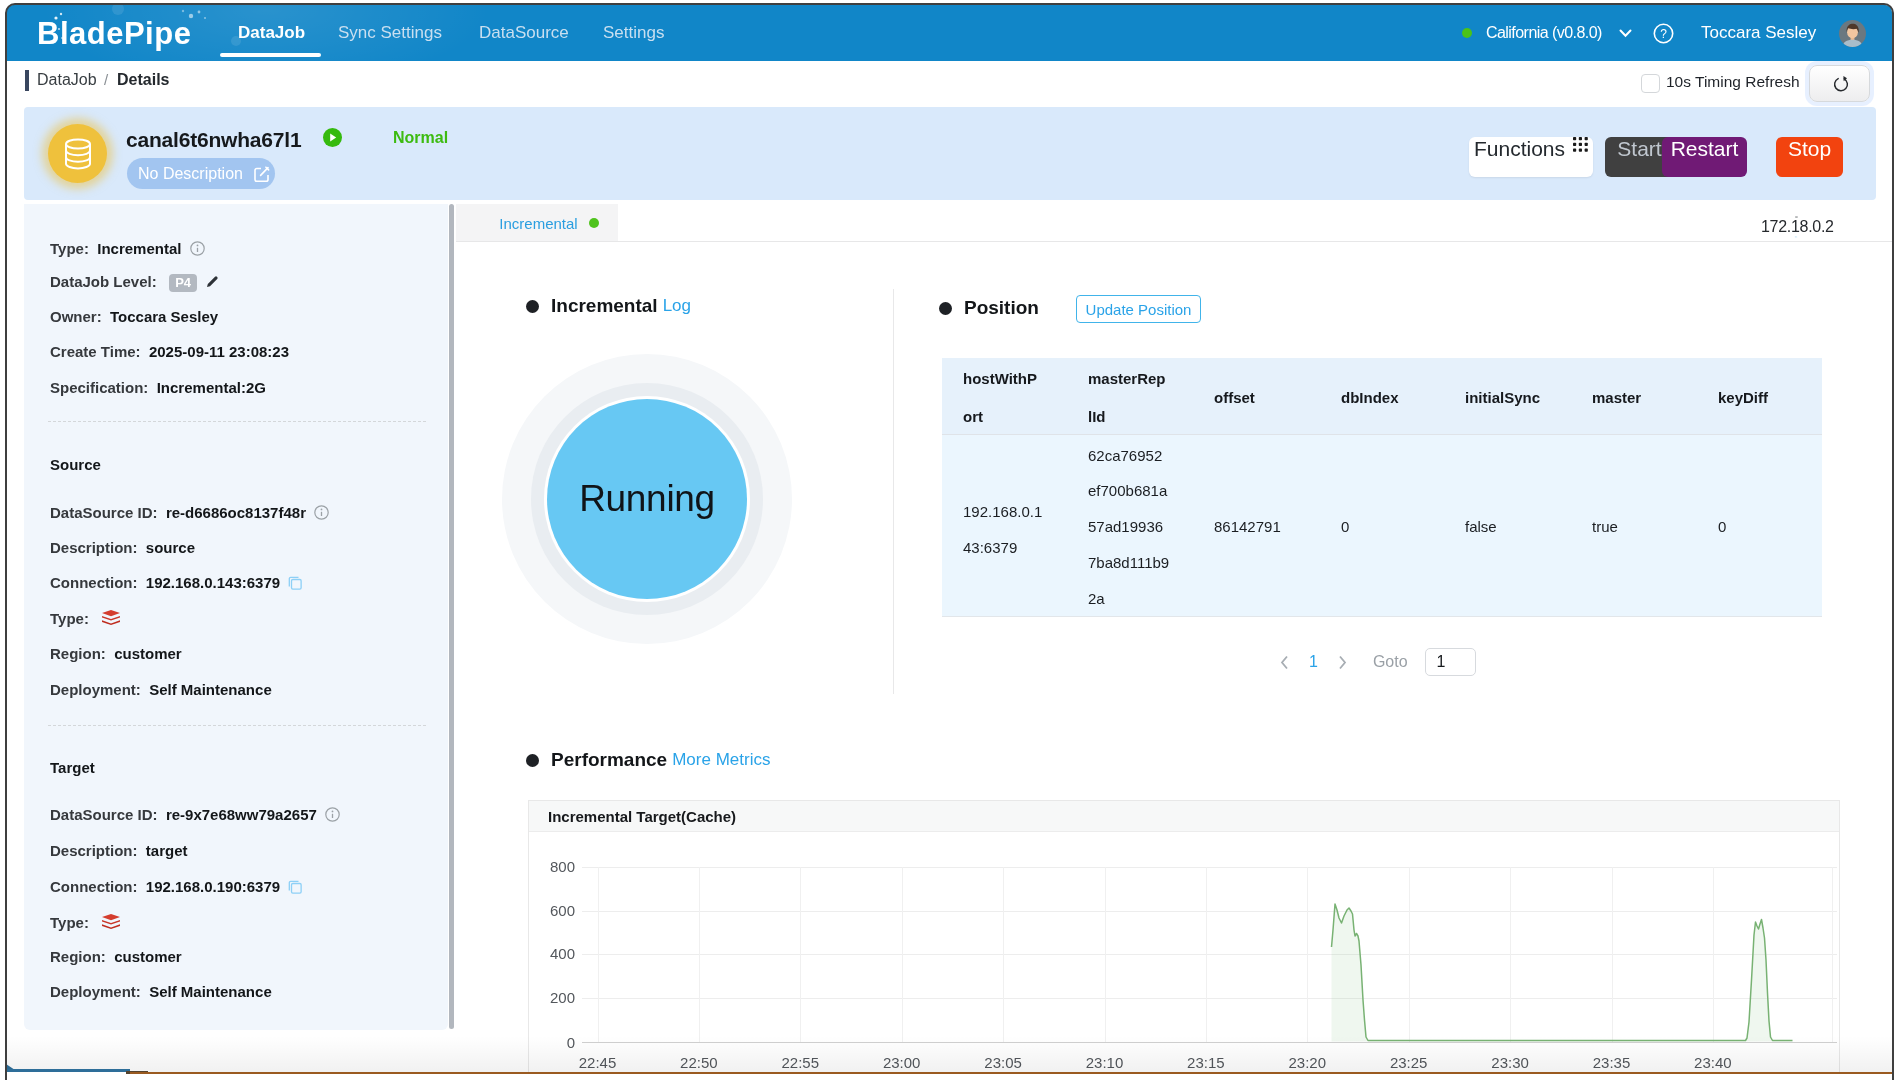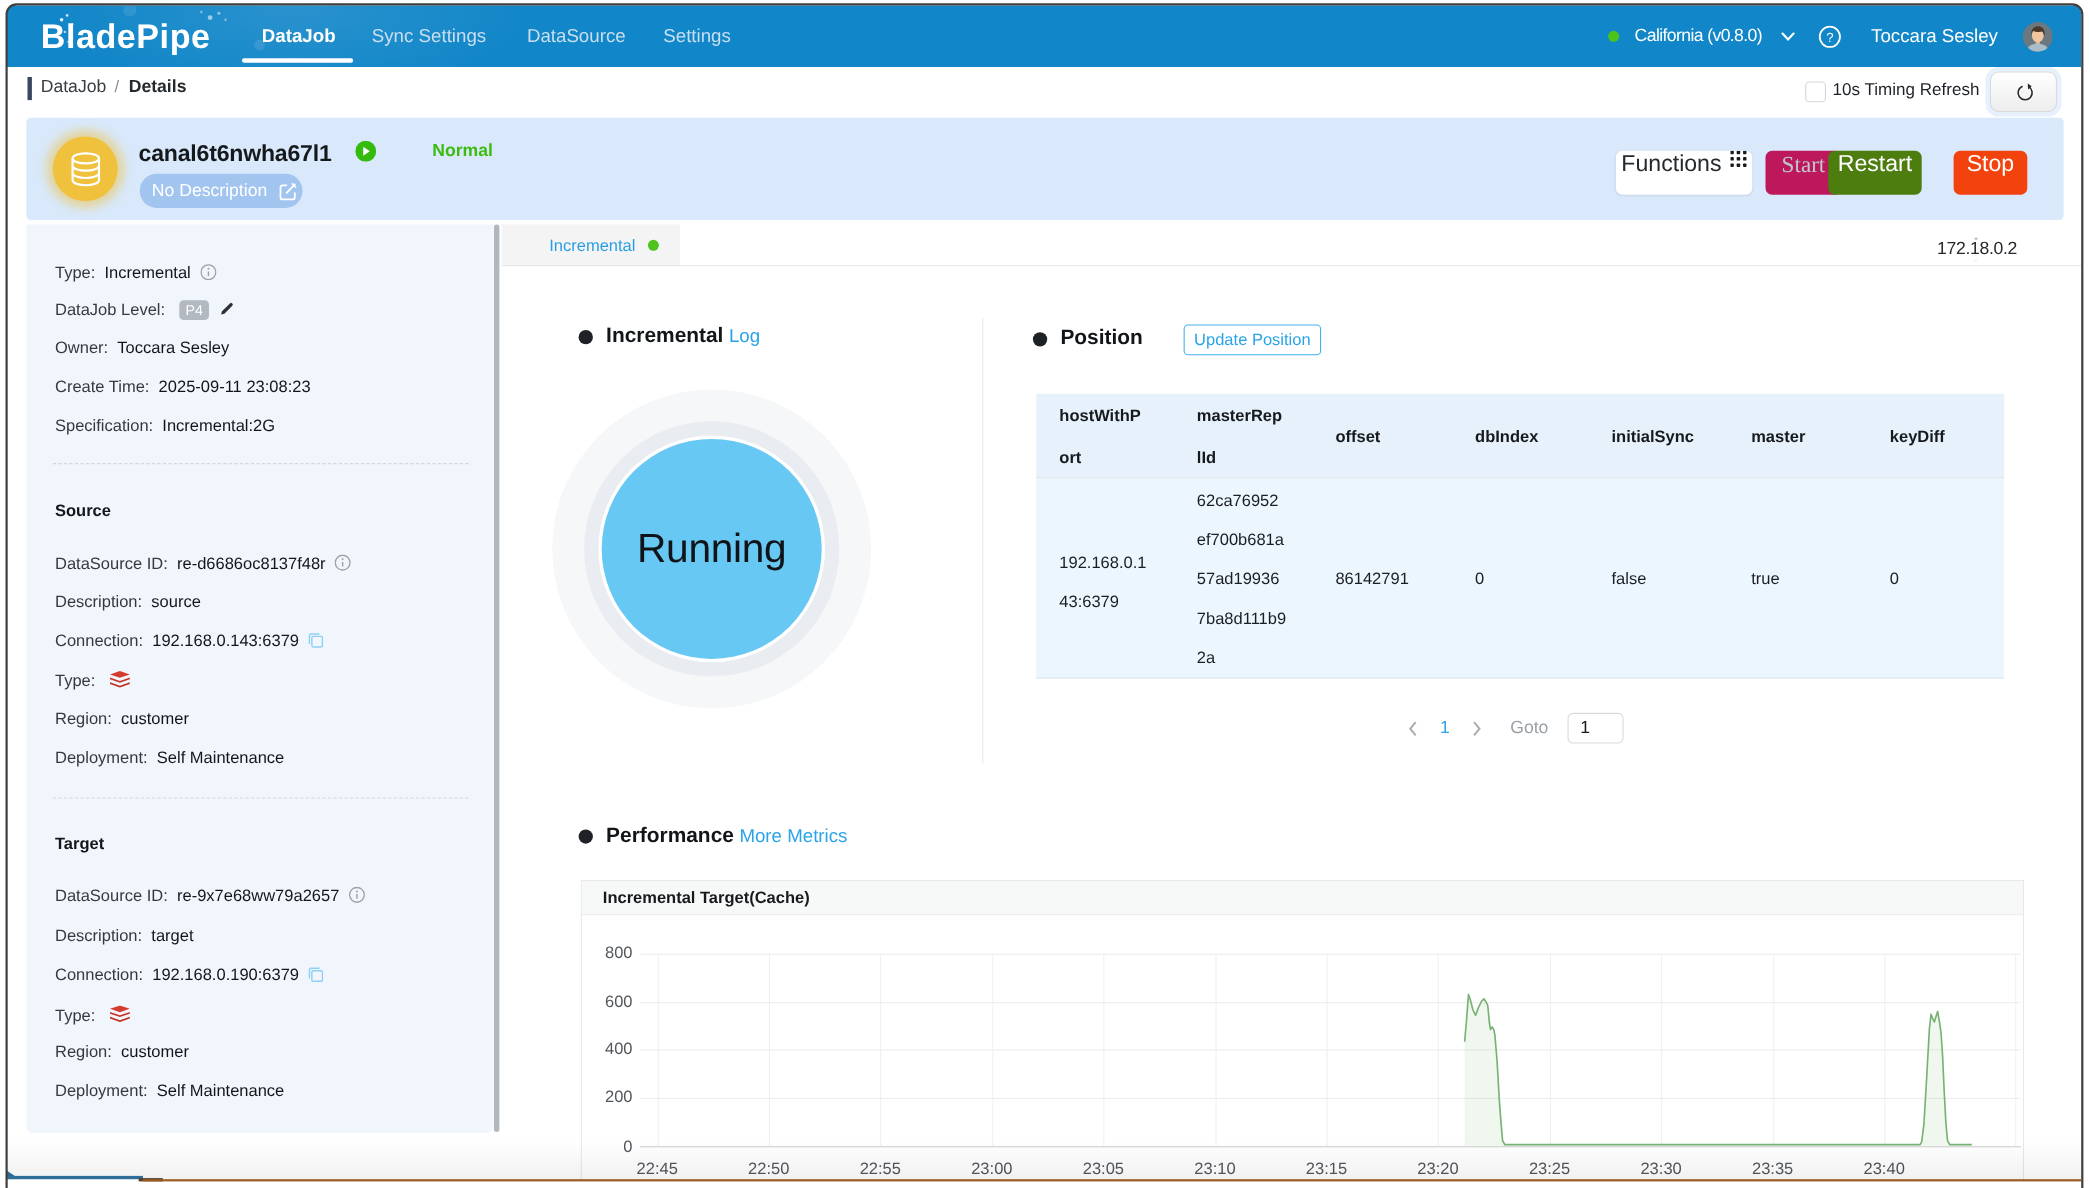--- a/index.html
+++ b/index.html
@@ -24,26 +24,26 @@
   .refreshbtn { position:absolute; left:1803px; top:4px; width:61px; height:37px; background:linear-gradient(#ffffff,#ededee); border:1px solid #d6d9dc; border-radius:8px; box-shadow:0 0 0 4px rgba(120,170,255,0.18); }
   
   #hcard { left:24px; top:107px; width:1852px; height:93px; background:#d9e9fb; border-radius:4px; }
   #hcard .dbicon { position:absolute; left:24px; top:17px; width:59px; height:59px; border-radius:50%; background:#efc13c; box-shadow:0 0 9px 6px rgba(238,192,62,0.50); display:flex; align-items:center; justify-content:center; }
   #hcard .title { position:absolute; left:102px; top:21px; font-size:21px; font-weight:bold; letter-spacing:-0.2px; color:#16191c; }
   .normal { position:absolute; left:299px; top:21px; display:flex; align-items:center;gap:44px; }
   .normal .txt { margin-left:7px; color:#3dbb11; font-size:16px; font-weight:bold; }
   .chip { position:absolute; left:103px; top:51px; width:148px; height:31px; background:#a2c5f0; border-radius:16px; color:#fff; font-size:16px; display:flex; align-items:center; padding-left:11px; }
   .btn { position:absolute; top:30px; height:40px; border-radius:6px; font-size:21px; display:flex; align-items:flex-start; justify-content:center; font-family:"Liberation Sans", sans-serif; }
   #b-fn { left:1445px; width:124px; background:#fff; color:#24292e; box-shadow:0 1px 2px rgba(0,0,0,0.08); }
-  #b-start { left:1581px; width:69px; background:#be185d; color:#c0c7cf;font-family:Liberation Serif, serif; }
-  #b-restart { left:1638px; width:85px; background:#4d7c0f; color:#fff; }
+  #b-start { left:1581px; width:69px; background:#404040; color:#c0c7cf; }
+  #b-restart { left:1638px; width:85px; background:#701a75; color:#fff; }
   #b-stop { left:1752px; width:67px; background:#f2430f; color:#fff; }
   
   #side { left:24px; top:204px; width:424px; height:826px; background:#f1f6fc; border-radius:0 0 6px 6px; font-size:15px; color:#36393d; }
-  .row { position:absolute; left:26px; white-space:nowrap; }
+  .row { position:absolute; left:26px; white-space:nowrap;font-weight:bold; }
   .row .v { color:#131619; }
   .divider { position:absolute; left:24px; width:378px; border-top:1px dashed #d4d7da; }
   .sechead { position:absolute; left:26px; font-weight:bold; color:#131619; }
   #sidebarbar { left:449px; top:204px; width:5px; height:825px; background:#b2b7be; border-radius:3px; }
   
   #tab { left:456px; top:204px; width:162px; height:38px; background:#f4f4f5; display:flex; align-items:center; justify-content:center; padding-left:24px; }
   #tab .t { color:#2a9ee0; font-size:15px; }
   #tabline { left:456px; top:241px; width:1436px; height:1px; background:#e7e7e8; }
   .dot { border-radius:50%; display:inline-block; }
   #serverinfo { left:1752px; top:216px; height:22px; display:flex; align-items:center;flex-direction:column; }

